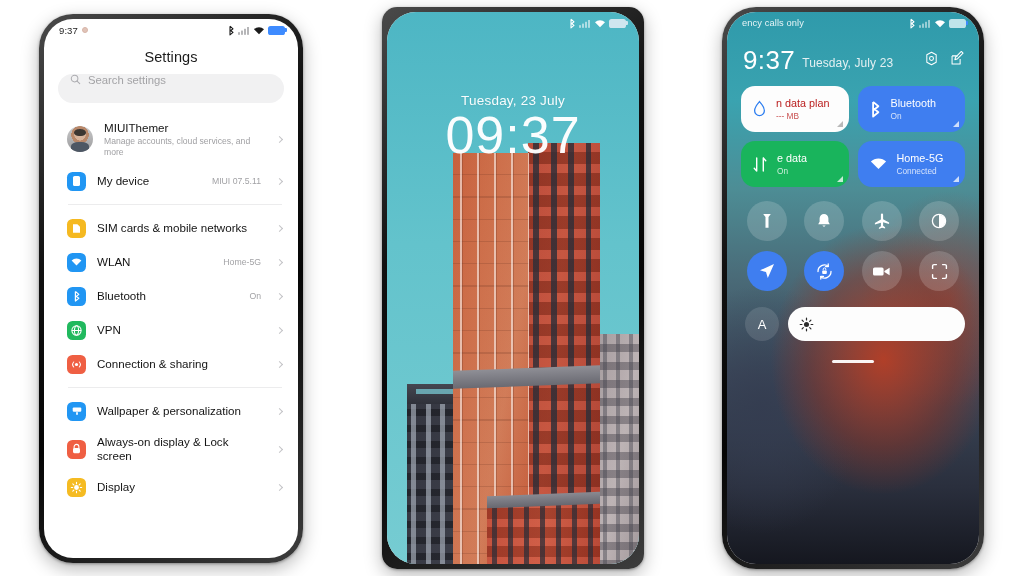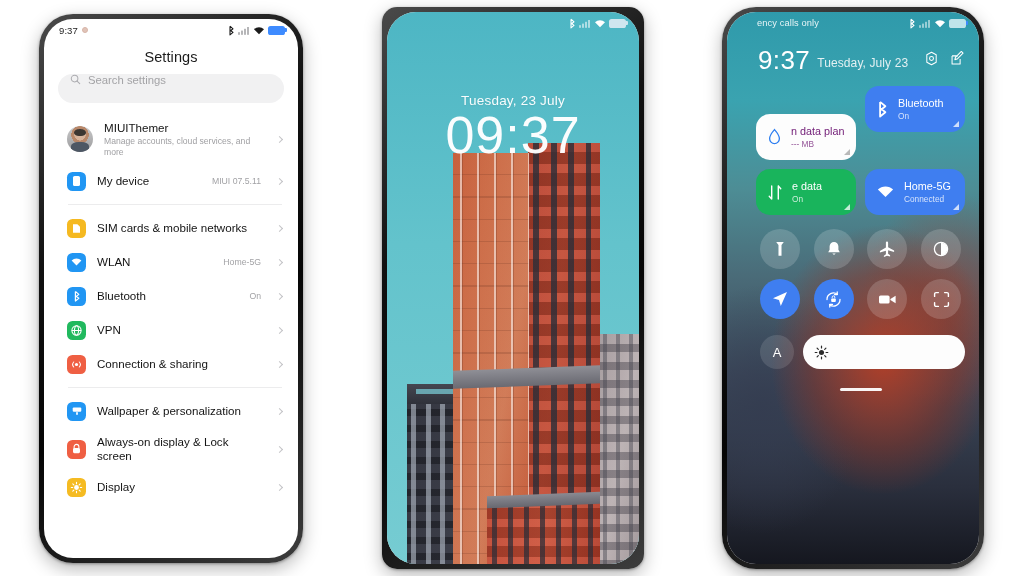--- a/index.html
+++ b/index.html
@@ -217,21 +217,20 @@
         rgba(60,25,18,.26) 8px 19px);
   }
 
   
   #phone3 .screen { position: relative; height: 100%; overflow: hidden;
     background:
       radial-gradient(ellipse 150px 180px at 62% 63%, rgba(186,62,36,.92) 0%, rgba(150,50,32,.45) 48%, rgba(0,0,0,0) 75%),
       radial-gradient(ellipse 120px 150px at 88% 52%, rgba(170,58,38,.55) 0%, rgba(0,0,0,0) 72%),
       radial-gradient(ellipse 130px 160px at 14% 72%, rgba(52,60,80,.85) 0%, rgba(0,0,0,0) 78%),
       linear-gradient(#2f9aab 0%, #3aa3b0 16%, #4d8d95 32%, #4a6b78 48%, #3d4a5c 66%, #2a2f3d 86%, #15171f 100%);
-    padding-left: 15px;
   }
   #phone3 .statusbar { color: #eaf6f8; }
   .cc-carrier { font-size: 9.3px; color: #e6f4f6; letter-spacing: .1px; }
   .cc-header {
     display: flex; align-items: flex-end; gap: 7px;
     padding: 13px 14px 0 16px;
   }
   .cc-time { font-size: 26px; color: #fff; font-weight: 300; line-height: 27px; letter-spacing: .4px; }
   .cc-date { font-size: 12px; color: #e3f0f2; padding-bottom: 4px; letter-spacing: .1px; }
   .cc-actions { margin-left: auto; display: flex; gap: 11px; padding-bottom: 4px; }
@@ -243,21 +242,21 @@
     overflow: hidden;
   }
   .tile .tl-txt { min-width: 0; }
   .tile .tl-title { font-size: 10.8px; line-height: 13px; }
   .tile .tl-sub   { font-size: 8.3px; line-height: 10px; margin-top: 1px; opacity: .78; }
   .tile .corner {
     position: absolute; right: 6px; bottom: 5px;
     width: 0; height: 0; border-style: solid;
     border-width: 0 0 6px 6px;
   }
-  .tile-white { background: #fdfdfd; color: #701a75; margin-top: 28px; }
+  .tile-white { background: #fdfdfd; color: #b91c1c; }
   .tile-white .corner { border-color: transparent transparent #b9b9b9 transparent; }
   .tile-blue  { background: #3f7ef0; color: #fff; }
   .tile-blue .corner { border-color: transparent transparent rgba(255,255,255,.75) transparent; }
   .tile-green { background: #19b45c; color: #fff; }
   .tile-green .corner { border-color: transparent transparent rgba(255,255,255,.75) transparent; }
 
   .cc-toggles { display: grid; grid-template-columns: repeat(4,1fr); gap: 10px; padding: 14px 16px 0; }
   .tg {
     width: 40px; height: 40px; border-radius: 50%;
     background: rgba(255,255,255,.17);

